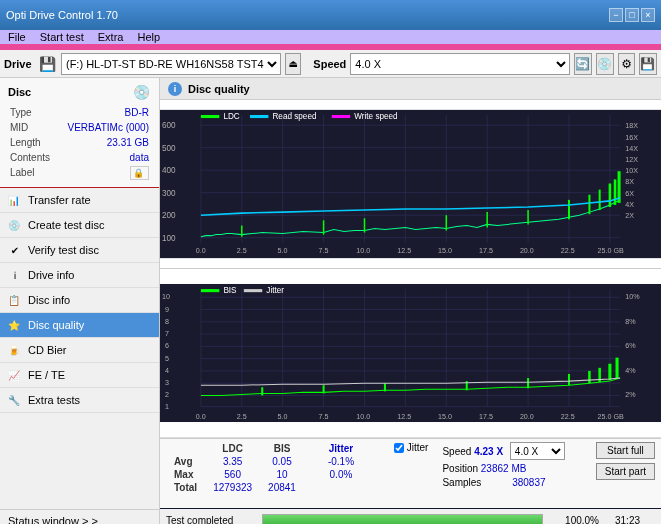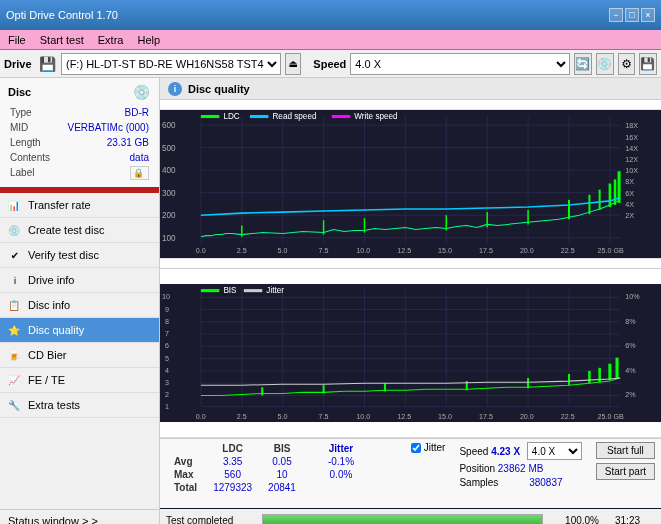--- a/index.html
+++ b/index.html
@@ -20,22 +20,22 @@
       width: 14px; height: 14px;
       border: 1px solid rgba(255,255,255,0.5);
       background: rgba(255,255,255,0.2);
       color: white; font-size: 9px;
       display: flex; align-items: center; justify-content: center;
       cursor: pointer;
     }
 
     
     #menubar {
-      background: #f9a8d4;
-      border-bottom: 1px solid #ec4899;
+      background: #c4b5fd;
+      border-bottom: 6px solid #ec4899;
       display: flex;
       padding: 2px 4px;
       height: 20px;
       align-items: center;
       gap: 6px;
     }
     #menubar span {
       padding: 1px 4px;
       cursor: pointer;
       font-size: 11px;
@@ -90,21 +90,21 @@
     #sidebar {
       width: 160px;
       background: #f0f0f0;
       border-right: 1px solid #ccc;
       display: flex;
       flex-direction: column;
     }
 
     
     #disc-panel {
-      border-bottom: 6px solid #b91c1c;
+      border-bottom: 1px solid #b91c1c;
       padding: 6px 8px;
       background: #f8f8f8;
     }
     #disc-panel .disc-header {
       display: flex;
       align-items: center;
       justify-content: space-between;
       margin-bottom: 4px;
     }
     #disc-panel .disc-title { font-weight: bold; font-size: 11px; }
@@ -610,21 +610,21 @@
         <div>
           <span>Position </span>
           <span style="color:#0000cc;">23862 MB</span>
         </div>
         <div>
           <span>Samples </span>
           <span style="color:#0000cc;margin-left:28px;">380837</span>
         </div>
       </div>
 
-      <div style="display:flex; flex-direction:column; gap:4px; margin-left:8px;">
+      <div style="display:flex; flex-direction:column; gap:4px; margin-left:25px;">
         <button class="action-btn">Start full</button>
         <button class="action-btn">Start part</button>
       </div>
     </div>
 
     <div id="progress-bar-area">
       <span style="font-size:10px; min-width:80px;">Test completed</span>
       <div id="progress-track">
         <div id="progress-fill" style="width:100%;"></div>
       </div>

